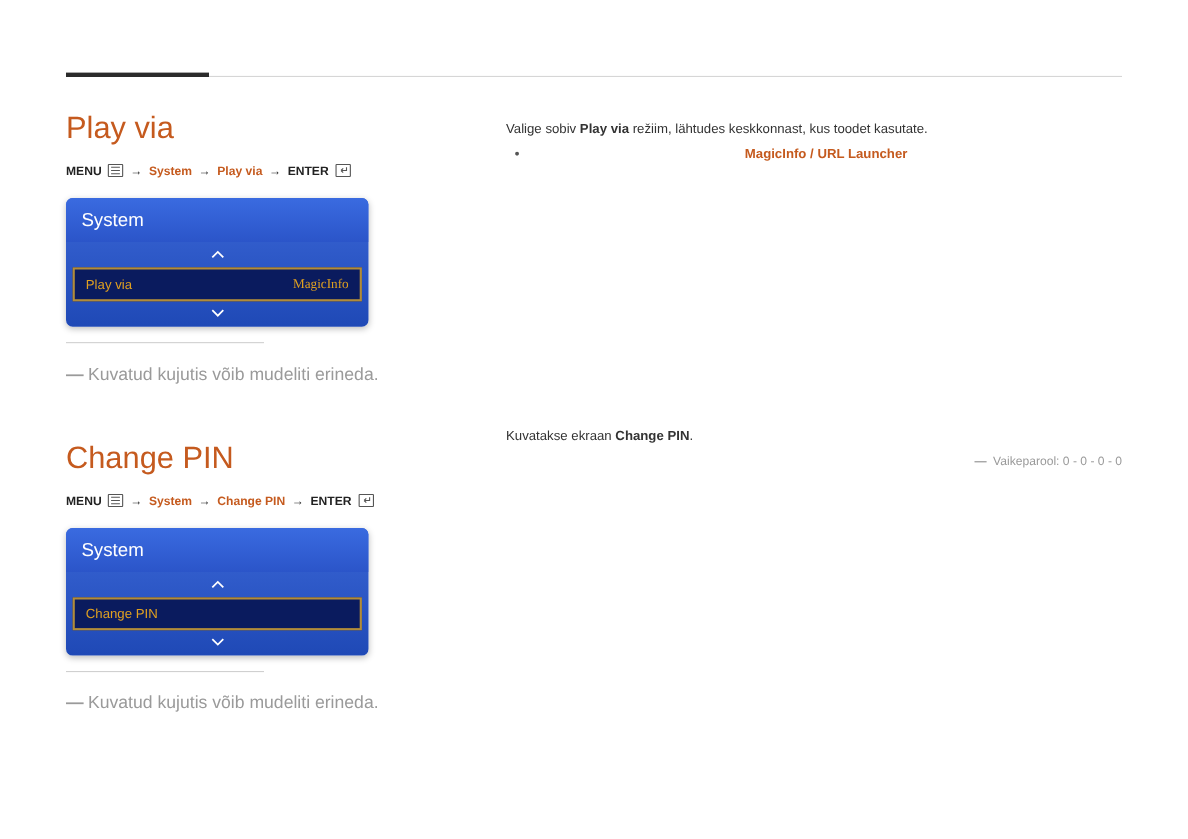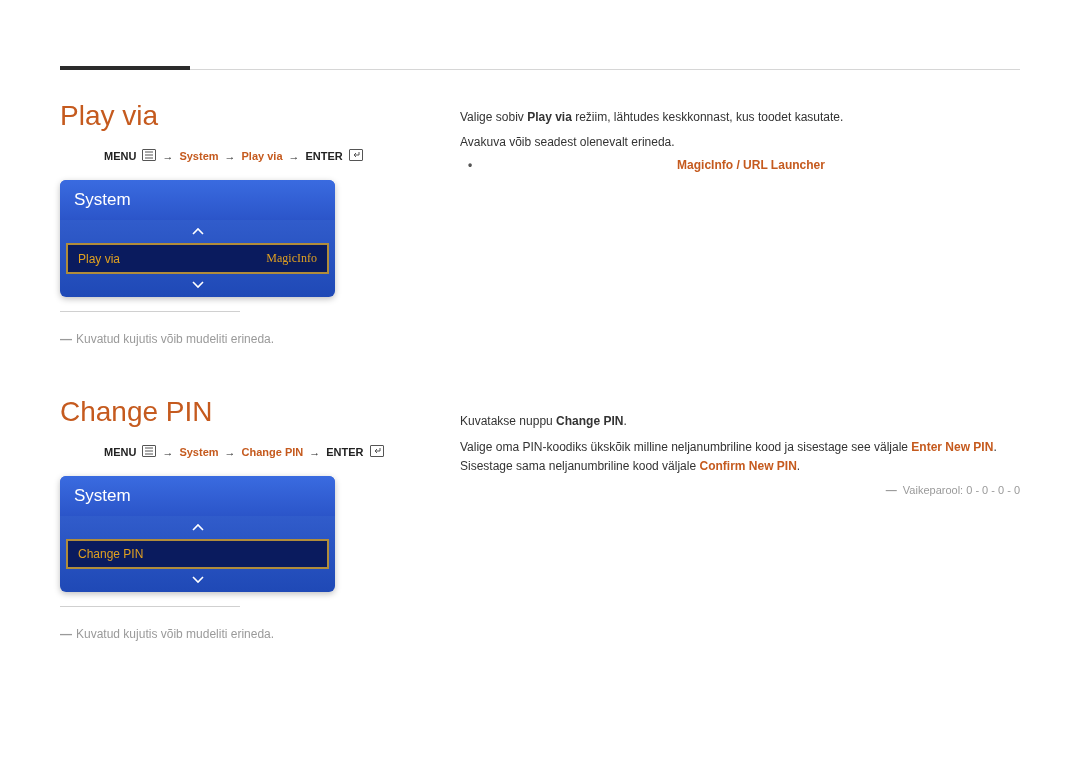--- a/index.html
+++ b/index.html
@@ -42,21 +42,20 @@
   }
   .breadcrumb {
     font-size: 11px;
     font-weight: bold;
     color: #222;
     margin-bottom: 18px;
     display: flex;
     align-items: center;
     flex-wrap: wrap;
     gap: 20px 6px;
-    margin-left: 44px;
   }
   .breadcrumb .accent { color: #c55a1e; font-weight: bold; }
   .mini-icon {
     display: inline-flex;
     align-items: center;
     justify-content: center;
     width: 14px;
     height: 12px;
     border: 1px solid #555;
     border-radius: 1px;
@@ -101,21 +100,21 @@
     font-weight: 400;
   }
   .panel-row .row-val { color: #e0a020; font-family: Liberation Serif, serif; }
   .panel-row .row-label { color: #e0a020; }
   .caption-rule {
     width: 180px;
     border-top: 1px solid #d0d0d0;
     margin: 14px 0 6px;
   }
   .caption {
-    font-size: 12px;
+    font-size: 16px;
     color: #9a9a9a;
     margin-top: 20px;
   }
   .caption .tick {
     color: #9a9a9a;
     font-weight: bold;
     margin-right: 4px;
   }
   .para { font-size: 12px; color: #333; line-height: 1.6; margin-bottom: 6px; }
   .para .accent { color: #c55a1e; font-weight: bold; }
@@ -251,30 +250,26 @@
     </div>
 
   </div>
 
   <div class="right">
 
     <div class="right-block" style="margin-bottom:240px;">
       <p class="para">
         <span>Valige sobiv </span><span class="bold">Play via</span><span> režiim, lähtudes keskkonnast, kus toodet kasutate.</span>
       </p>
-      <p class="para">Avakuva võib seadest olenevalt erineda.</p>
       <div class="bulleted">MagicInfo / URL Launcher</div>
     </div>
 
     <div class="right-block">
       <p class="para">
-        <span>Kuvatakse nuppu </span><span class="bold">Change PIN</span><span>.</span>
-      </p>
-      <p class="para">
-        <span>Valige oma PIN-koodiks ükskõik milline neljanumbriline kood ja sisestage see väljale </span><span class="accent">Enter New PIN</span><span>. Sisestage sama neljanumbriline kood väljale </span><span class="accent">Confirm New PIN</span><span>.</span>
+        <span>Kuvatakse ekraan </span><span class="bold">Change PIN</span><span>.</span>
       </p>
       <div class="small-muted">
         <span class="dash">―</span><span>Vaikeparool: 0 - 0 - 0 - 0</span>
       </div>
     </div>
 
   </div>
 
 </div>
 

